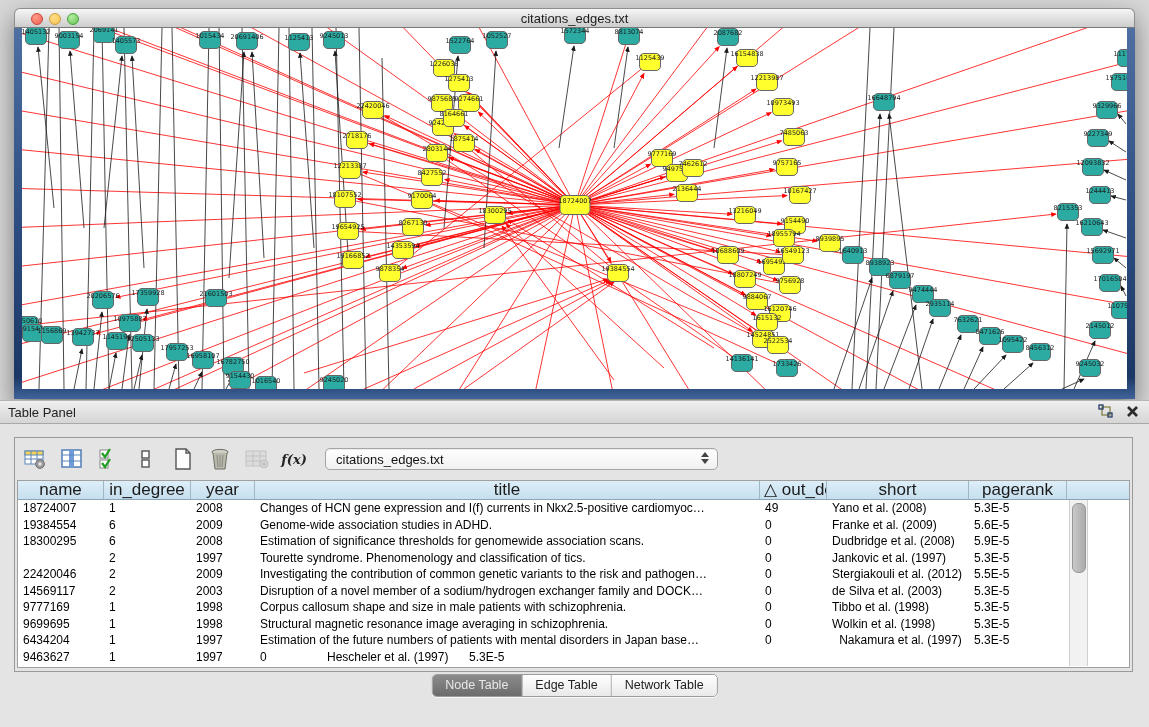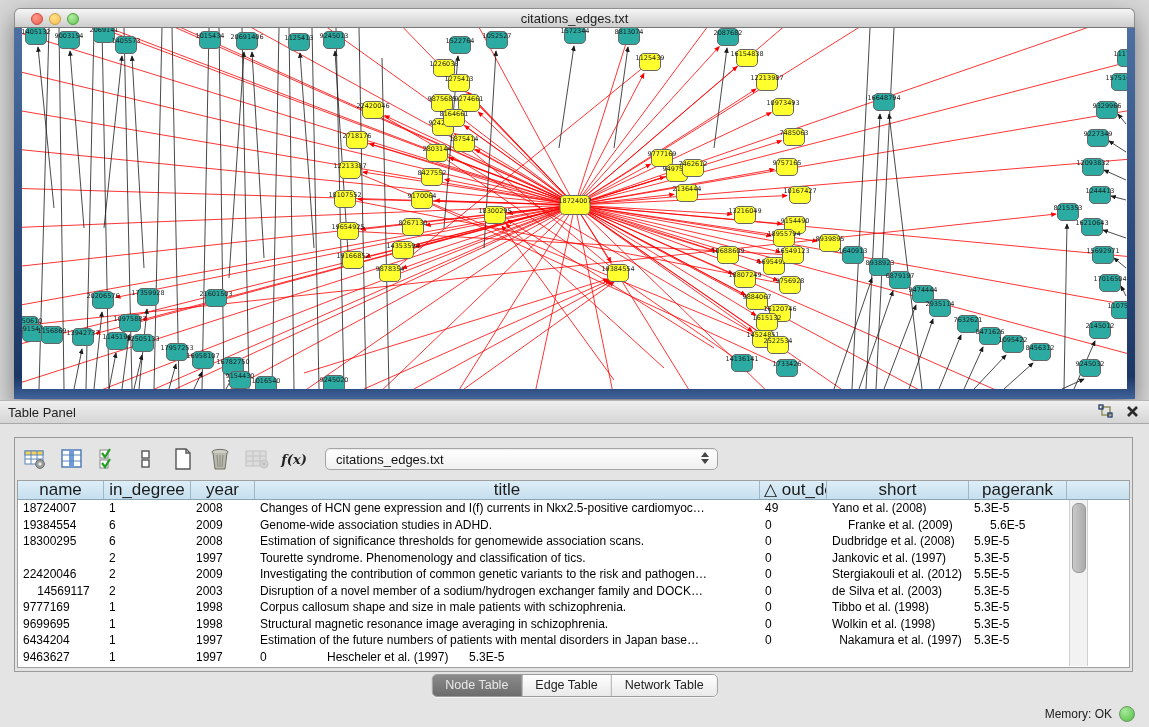--- a/index.html
+++ b/index.html
@@ -585,21 +585,21 @@
             <div class="td" style="width: 67px;">49</div>
             <div class="td" style="width: 142px;">Yano et al. (2008)</div>
             <div class="td" style="width: 98px;">5.3E-5</div>
           </div>
           <div class="trow">
             <div class="td" style="width: 86px;">19384554</div>
             <div class="td" style="width: 87px;">6</div>
             <div class="td" style="width: 64px;">2009</div>
             <div class="td" style="width: 505px;">Genome-wide association studies in ADHD.</div>
             <div class="td" style="width: 67px;">0</div>
-            <div class="td" style="width: 142px; margin-left: 16px;">Franke et al. (2009)</div>
+            <div class="td" style="width: 142px;">Franke et al. (2009)</div>
             <div class="td" style="width: 98px;">5.6E-5</div>
           </div>
           <div class="trow">
             <div class="td" style="width: 86px;">18300295</div>
             <div class="td" style="width: 87px;">6</div>
             <div class="td" style="width: 64px;">2008</div>
             <div class="td" style="width: 505px;">Estimation of significance thresholds for genomewide association scans.</div>
             <div class="td" style="width: 67px;">0</div>
             <div class="td" style="width: 142px;">Dudbridge et al. (2008)</div>
             <div class="td" style="width: 98px;">5.9E-5</div>
@@ -616,21 +616,21 @@
           <div class="trow">
             <div class="td" style="width: 86px;">22420046</div>
             <div class="td" style="width: 87px;">2</div>
             <div class="td" style="width: 64px;">2009</div>
             <div class="td" style="width: 505px;">Investigating the contribution of common genetic variants to the risk and pathogen…</div>
             <div class="td" style="width: 67px;">0</div>
             <div class="td" style="width: 142px;">Stergiakouli et al. (2012)</div>
             <div class="td" style="width: 98px;">5.5E-5</div>
           </div>
           <div class="trow">
-            <div class="td" style="width: 86px; text-align: center;">14569117</div>
+            <div class="td" style="width: 86px;">14569117</div>
             <div class="td" style="width: 87px;">2</div>
             <div class="td" style="width: 64px;">2003</div>
             <div class="td" style="width: 505px;">Disruption of a novel member of a sodium/hydrogen exchanger family and DOCK…</div>
             <div class="td" style="width: 67px;">0</div>
             <div class="td" style="width: 142px;">de Silva et al. (2003)</div>
             <div class="td" style="width: 98px;">5.3E-5</div>
           </div>
           <div class="trow">
             <div class="td" style="width: 86px;">9777169</div>
             <div class="td" style="width: 87px;">1</div>
@@ -672,17 +672,13 @@
       </div>
     </div>
   </div>
 
   <div class="seg-tabs" id="seg-tabs">
       <div class="seg sel">Node Table</div>
       <div class="seg">Edge Table</div>
       <div class="seg">Network Table</div>
     </div>
 
-  <div class="status-bar">
-    <span class="mem">Memory: OK</span>
-    <span class="memdot"></span>
-  </div>
 </div>
 
 </body></html>

